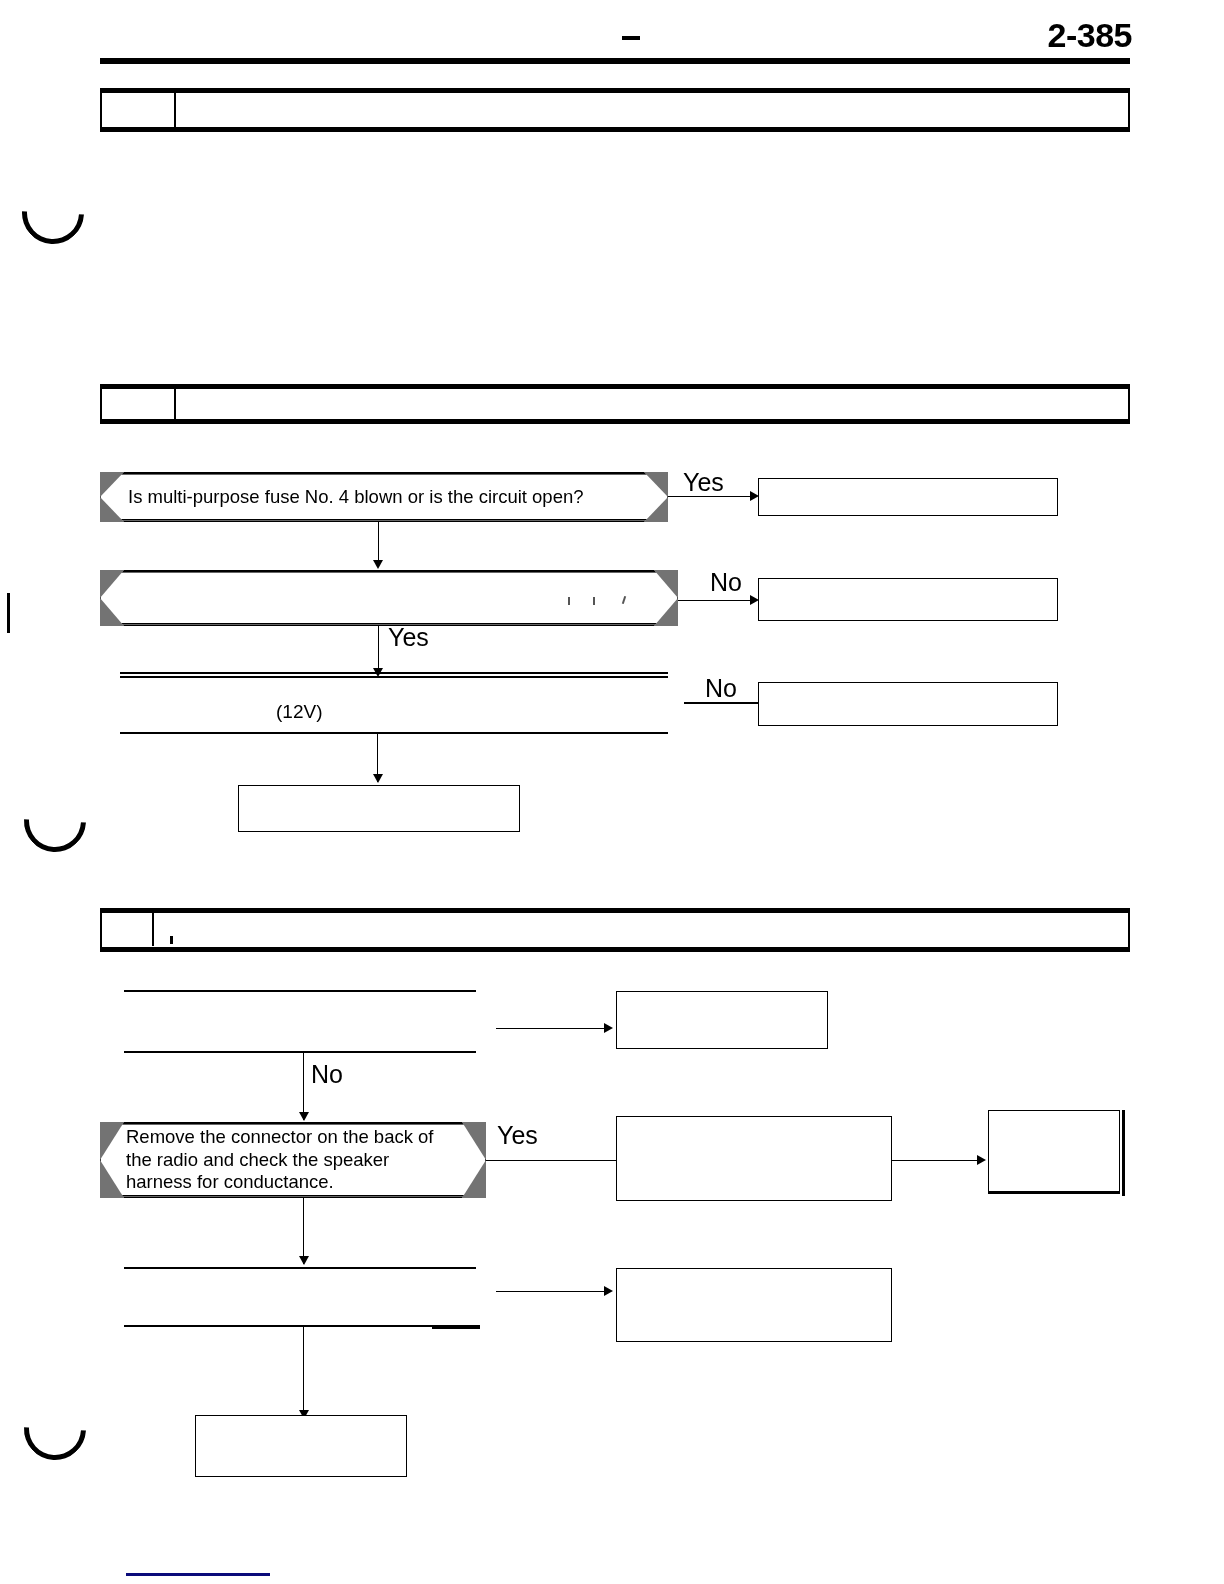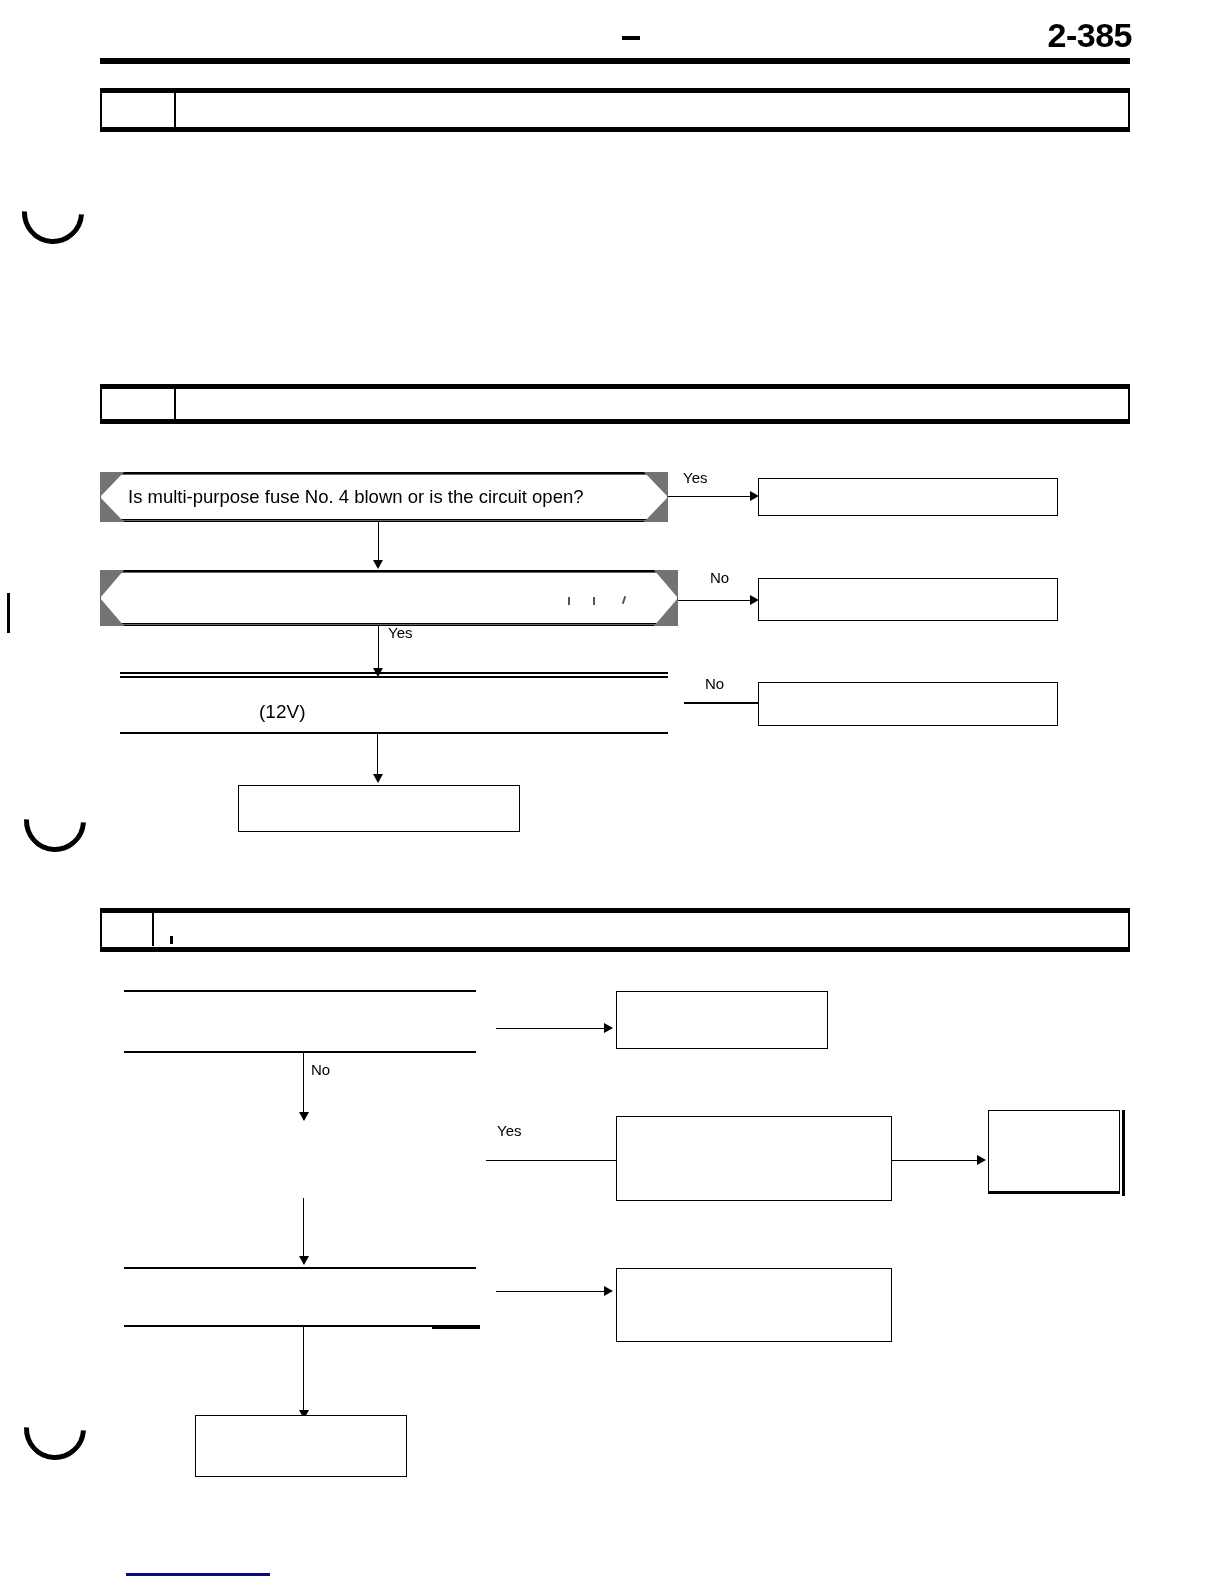--- a/index.html
+++ b/index.html
@@ -185,21 +185,21 @@
   .arrow-right {
     position: absolute;
     width: 0;
     height: 0;
     border-top: 5px solid transparent;
     border-bottom: 5px solid transparent;
     border-left: 9px solid #000;
   }
   .branch-label {
     position: absolute;
-    font-size: 15px;
+    font-size: 25px;
     line-height: 1;
     white-space: nowrap;
   }
   .inline-text {
     position: absolute;
     font-size: 19px;
     line-height: 1;
     white-space: nowrap;
   }
   .tick-dot {
@@ -274,21 +274,21 @@
 
   <div class="connector-v" style="left:378px; top:626px; height:48px;"></div>
   <div class="arrow-down" style="left:373px; top:668px;"></div>
   <div class="branch-label" style="left:388px; top:625px;">Yes</div>
 
   <div class="ghost-shape" style="left:120px; top:676px; width:548px; height:58px;">
     <div class="gl top"></div>
     <div class="gl bottom"></div>
   </div>
   <div class="short-rule" style="left:120px; top:672px; width:548px;"></div>
-  <div class="inline-text" style="left:259px; top:702px;">(12V)</div>
+  <div class="inline-text" style="left:276px; top:702px;">(12V)</div>
 
   <div class="branch-label" style="left:705px; top:676px;">No</div>
   <div class="short-rule" style="left:684px; top:702px; width:74px;"></div>
   <div class="rect-box" style="left:758px; top:682px; width:300px; height:44px;"></div>
 
   <div class="connector-v" style="left:377px; top:734px; height:48px;"></div>
   <div class="arrow-down" style="left:373px; top:774px;"></div>
 
   <div class="rect-box" style="left:238px; top:785px; width:282px; height:47px;"></div>
 
@@ -304,20 +304,26 @@
     <div class="gl bottom"></div>
   </div>
   <div class="connector-h" style="left:496px; top:1028px; width:110px;"></div>
   <div class="arrow-right" style="left:604px; top:1023px;"></div>
   <div class="rect-box" style="left:616px; top:991px; width:212px; height:58px;"></div>
 
   <div class="connector-v" style="left:303px; top:1053px; height:67px;"></div>
   <div class="arrow-down" style="left:299px; top:1112px;"></div>
   <div class="branch-label" style="left:311px; top:1062px;">No</div>
 
+  <div class="hexagon" style="left:100px; top:1122px; width:386px; height:76px;">
+    <div class="hex-body"></div>
+    <div class="hex-label" style="padding-left:26px; padding-right:8px;">Remove the connector on the back of
+the radio and check the speaker
+harness for conductance.</div>
+  </div>
   <div class="connector-h" style="left:486px; top:1160px; width:130px;"></div>
   <div class="branch-label" style="left:497px; top:1123px;">Yes</div>
   <div class="rect-box" style="left:616px; top:1116px; width:276px; height:85px;"></div>
   <div class="connector-h" style="left:892px; top:1160px; width:90px;"></div>
   <div class="arrow-right" style="left:977px; top:1155px;"></div>
   <div class="rect-box heavy-bottom" style="left:988px; top:1110px; width:132px; height:84px;"></div>
   <div class="faint-mark" style="left:1122px; top:1110px; width:2.5px; height:86px;"></div>
 
   <div class="connector-v" style="left:303px; top:1198px; height:66px;"></div>
   <div class="arrow-down" style="left:299px; top:1256px;"></div>

